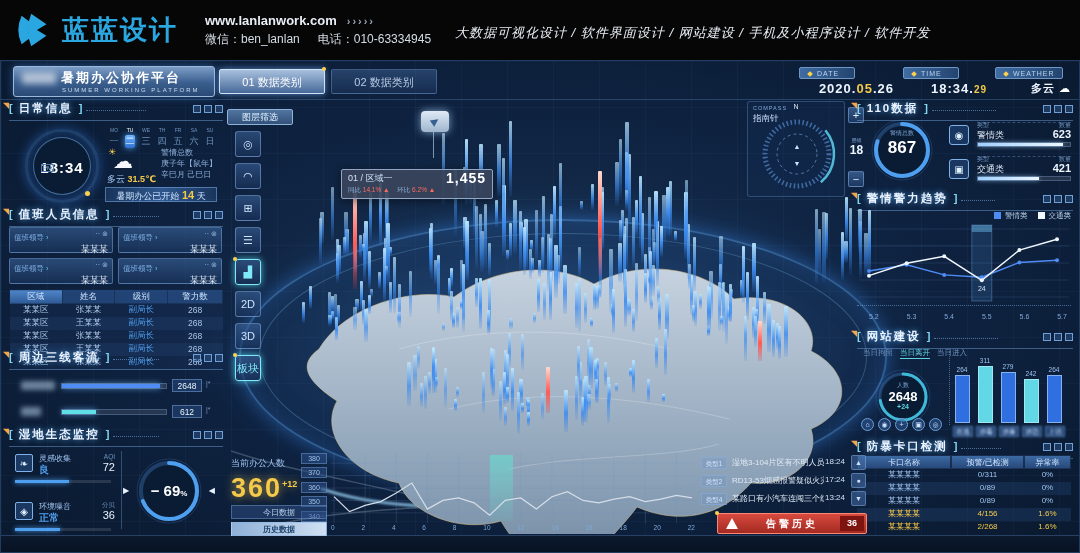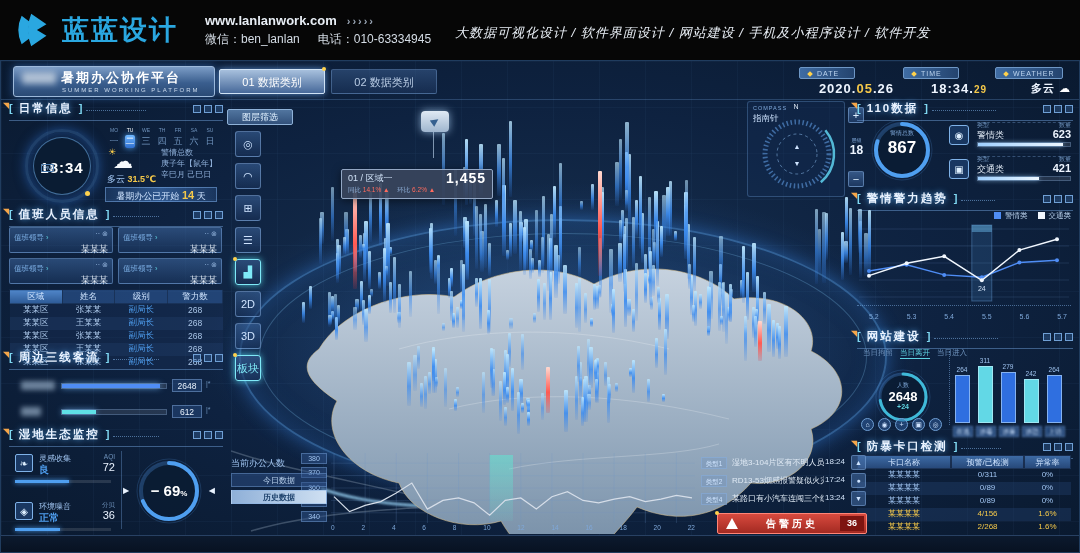--- a/index.html
+++ b/index.html
@@ -945,20 +945,21 @@
           <div class="cp-row warn">
             <div class="c1">某某某某</div>
             <div class="c2 mono">2/268</div>
             <div class="c3 mono">1.6%</div>
           </div>
         </div>
     </section>
 
     <div class="abs" style="left:230px;top:396px;width:100px;z-index:13">
       <div class="office-label">当前办公人数</div>
+      <div class="office-val mono"><span>360</span><sup>+12</sup></div>
       <div class="obtn">今日数据</div>
       <div class="obtn on">历史数据</div>
     </div>
 
     <div class="abs" style="left:300px;top:392px;width:396px;height:84px;z-index:12">
       <div id="office-yticks" style="position:absolute;left:0;top:0">
           <div class="ytick">380</div>
           <div class="ytick">370</div>
           <div class="ytick">360</div>
           <div class="ytick">350</div>

